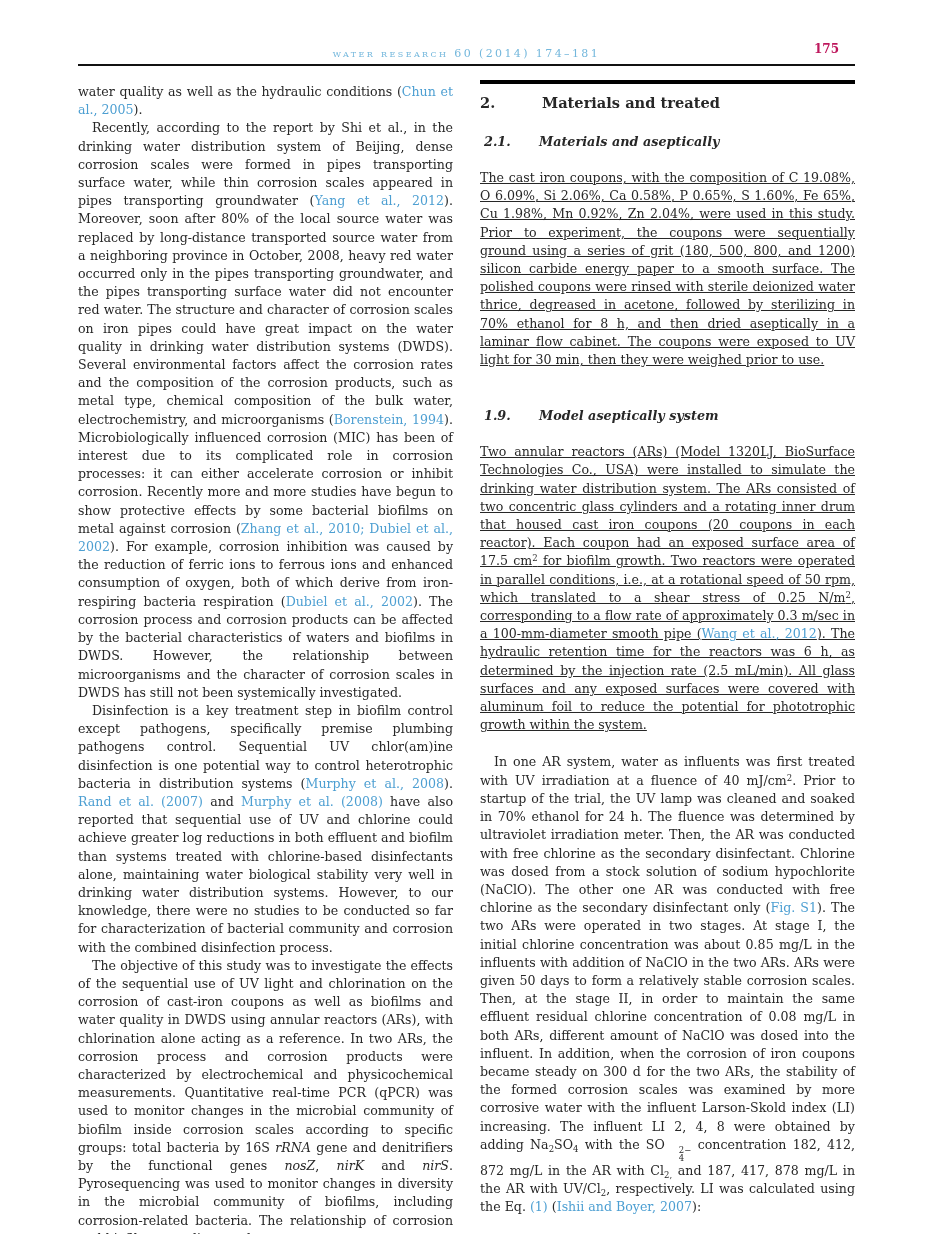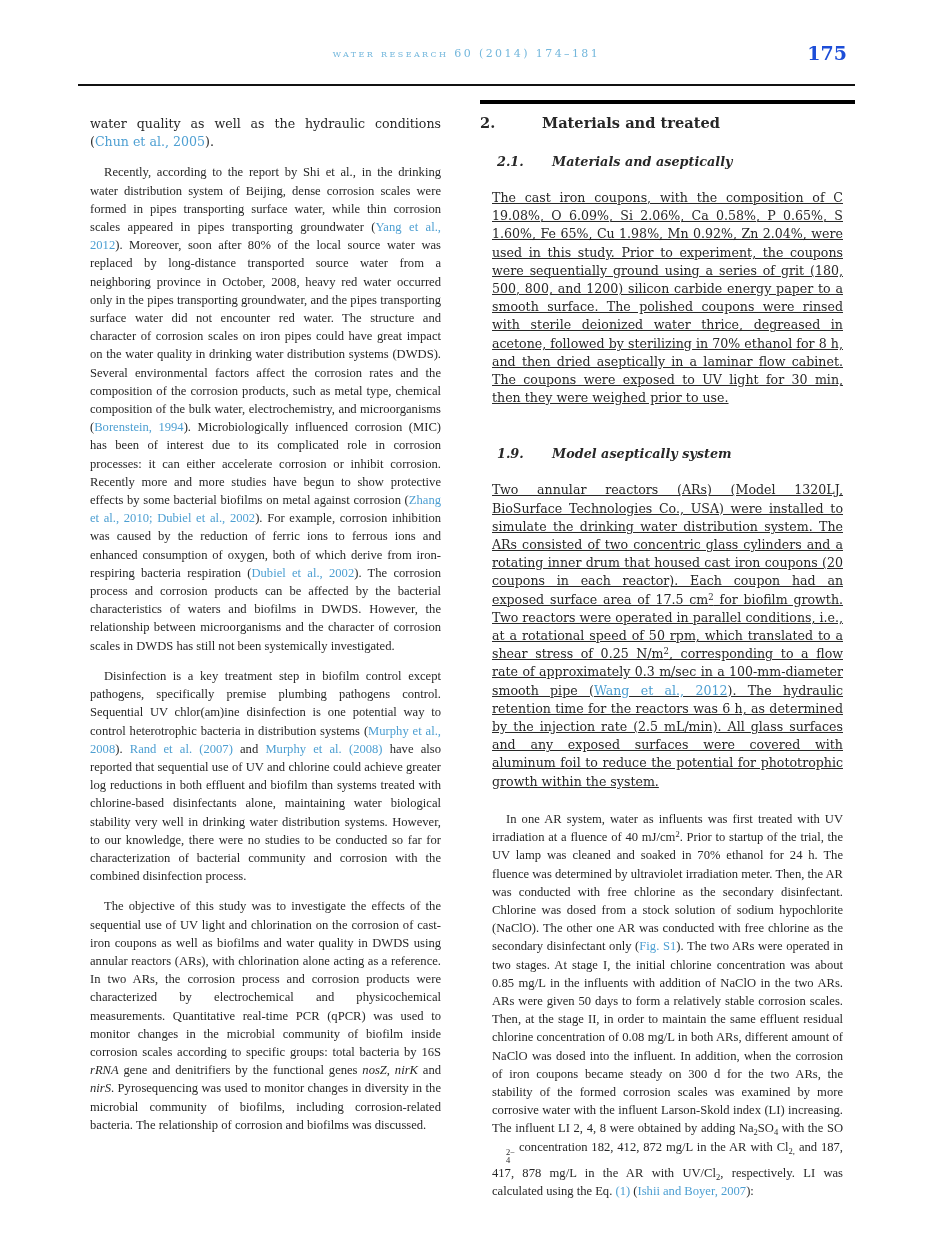--- a/index.html
+++ b/index.html
@@ -9,56 +9,56 @@
     --rule-color:#111111;
   }
   *{box-sizing:border-box;}
   html,body{margin:0;padding:0;background:#ffffff;}
   body{
     width:925px;height:1234px;overflow:hidden;
     font-family:"DejaVu Serif", serif;
     color:var(--text-color);
   }
   .page{width:777px;margin-left:78px;position:relative;}
-  .page-header{position:relative;height:84px;}
+  .page-header{position:relative;height:64px;}
   .journal-line{
     position:absolute;top:47px;left:0;right:0;text-align:center;
     font-variant:small-caps;letter-spacing:2.4px;
     font-size:11px;color:var(--journal-color);
   }
   .page-number{
-    position:absolute;top:42px;right:8px;
-    font-weight:bold;font-size:19px;color:#1d4ed8;
+    position:absolute;top:42px;right:16px;
+    font-weight:bold;font-size:12px;color:#be185d;
   }
   .header-rule{height:2px;background:var(--rule-color);}
   .columns{display:flex;gap:27px;margin-top:14px;}
   .col{width:375px;font-size:12.6px;line-height:18.2px;text-align:justify;}
   .col-left{padding-top:3px;}
-  p.para{margin:12px;}
-  p.indent{text-indent:14px;font-family:Liberation Serif, serif;}
+  p.para{margin:0;}
+  p.indent{text-indent:14px;}
   .cite{color:var(--link-color);cursor:pointer;}
   em{font-style:italic;}
   sup{font-size:8.5px;line-height:0;vertical-align:4px;}
   sub{font-size:8.5px;line-height:0;vertical-align:-3px;}
   .ss{
     display:inline-flex;flex-direction:column;
     font-size:8.5px;line-height:8px;vertical-align:-4px;text-align:left;
   }
   .section-heading{
     border-top:4px solid #000;
     padding-top:10px;
     font-weight:bold;font-size:14.6px;line-height:18px;
     display:flex;text-align:left;
     margin:0 0 21px 0;
   }
   .sec-num{width:62px;flex:0 0 62px;}
   .subsection-heading{
     font-weight:bold;font-style:italic;font-size:12.8px;line-height:17px;
     display:flex;text-align:left;
-    margin:0 0 19px 17px;
+    margin:0 0 19px 4px;
   }
   .subsection-heading + p.para{margin-bottom:19px;text-decoration:underline;}
   .sub-num{width:55px;flex:0 0 55px;}
   .heading-gap{height:19px;}
 </style>
 </head>
 <body>
 
 <div class="page">
   <div class="page-header">

